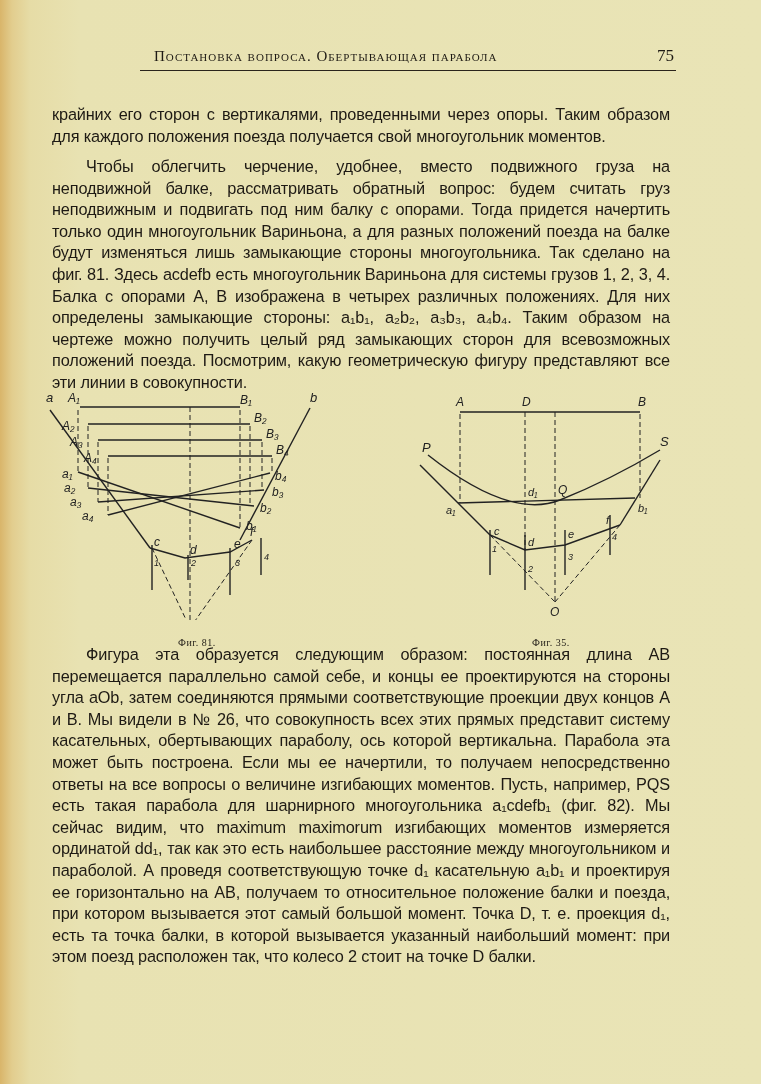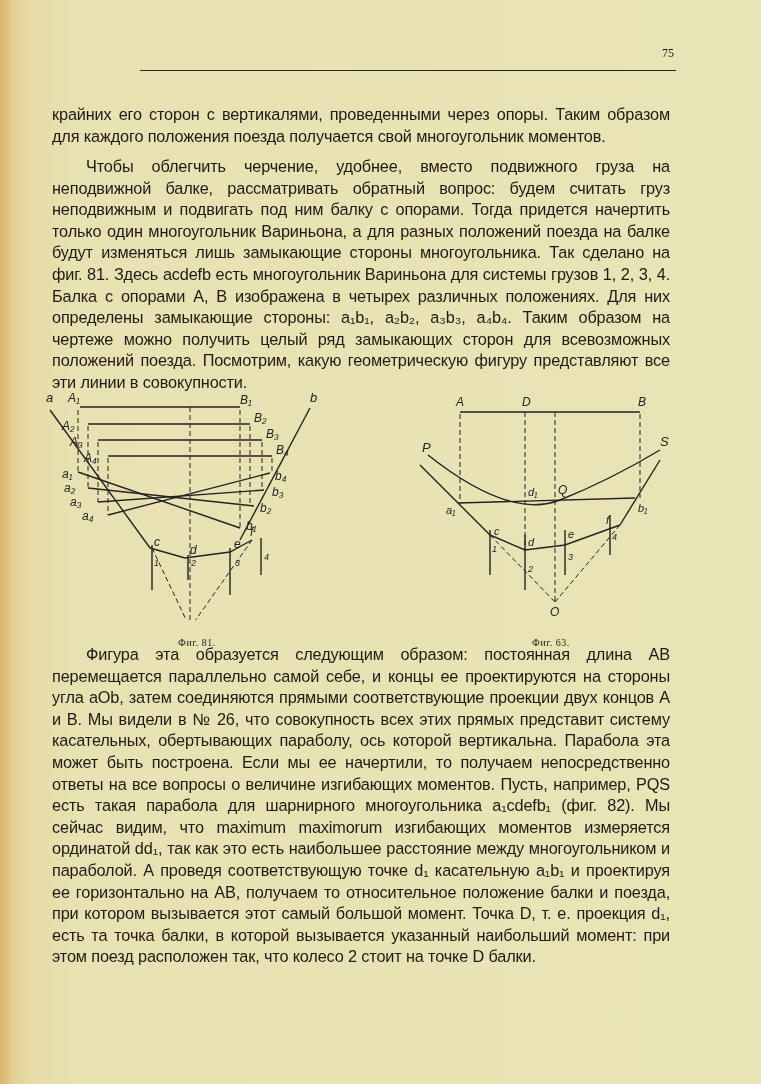--- a/index.html
+++ b/index.html
@@ -10,39 +10,40 @@
     color:#1e1a14;
   }
   .header {
     position:absolute; left:140px; top:44px; width:536px; height:26px;
     border-bottom:1.5px solid #2a241c;
   }
   .header .title {
     position:absolute; left:14px; top:4px; font-size:15px; letter-spacing:1px;
     font-variant: small-caps;
   }
-  .header .pageno { position:absolute; right:2px; top:2px; font-size:12px; }
+  .header .pageno { position:absolute; right:2px; top:2px; font-size:17px; }
   .para {
     position:absolute; left:44px; width:634px;
     font-family:"Liberation Sans Narrow","Liberation Sans", sans-serif;
     font-size:16.3px; line-height:21.6px; text-align:justify;
     font-stretch: condensed; letter-spacing:-0.15px;
   }
   .para p { margin:8px; }
   .para .indent { text-indent:34px; }
   .fig { position:absolute; }
   .caption {
     position:absolute; font-size:10px; letter-spacing:0.5px;
   }
   svg text { font-family:"Liberation Sans", sans-serif; font-style:italic; fill:#222; }
 </style>
 </head>
 <body>
 
 <div class="header">
+  <span class="title">Постановка вопроса. Обертывающая парабола</span>
   <span class="pageno">75</span>
 </div>
 
 <div class="para" style="top:96px;">
   <p>крайних его сторон с вертикалями, проведенными через опоры. Таким образом для каждого положения поезда получается свой многоугольник моментов.</p>
 </div>
 
 <div class="para" style="top:148px;">
   <p class="indent">Чтобы облегчить черчение, удобнее, вместо подвижного груза на неподвижной балке, рассматривать обратный вопрос: будем считать груз неподвижным и подвигать под ним балку с опорами. Тогда придется начертить только один многоугольник Вариньона, а для разных положений поезда на балке будут изменяться лишь замыкающие стороны многоугольника. Так сделано на фиг. 81. Здесь acdefb есть многоугольник Вариньона для системы грузов 1, 2, 3, 4. Балка с опорами A, B изображена в четырех различных положениях. Для них определены замыкающие стороны: a₁b₁, a₂b₂, a₃b₃, a₄b₄. Таким образом на чертеже можно получить целый ряд замыкающих сторон для всевозможных положений поезда. Посмотрим, какую геометрическую фигуру представляют все эти линии в совокупности.</p>
 </div>
@@ -146,17 +147,17 @@
   <text x="84" y="145" font-size="11">c</text>
   <text x="118" y="156" font-size="11">d</text>
   <text x="158" y="148" font-size="11">e</text>
   <text x="196" y="134" font-size="11">f</text>
   <text x="82" y="162" font-size="9">1</text>
   <text x="118" y="182" font-size="9">2</text>
   <text x="158" y="170" font-size="9">3</text>
   <text x="202" y="150" font-size="9">4</text>
   <text x="140" y="226" font-size="12">O</text>
 </svg>
-<div class="caption" style="left:532px; top:637px;">Фиг. 63.</div>
+<div class="caption" style="left:532px; top:637px;">Фиг. 35.</div>
 
 <div class="para" style="top:636px;">
   <p class="indent">Фигура эта образуется следующим образом: постоянная длина AB перемещается параллельно самой себе, и концы ее проектируются на стороны угла aOb, затем соединяются прямыми соответствующие проекции двух концов A и B. Мы видели в № 26, что совокупность всех этих прямых представит систему касательных, обертывающих параболу, ось которой вертикальна. Парабола эта может быть построена. Если мы ее начертили, то получаем непосредственно ответы на все вопросы о величине изгибающих моментов. Пусть, например, PQS есть такая парабола для шарнирного многоугольника a₁cdefb₁ (фиг. 82). Мы сейчас видим, что maximum maximorum изгибающих моментов измеряется ординатой dd₁, так как это есть наибольшее расстояние между многоугольником и параболой. А проведя соответствующую точке d₁ касательную a₁b₁ и проектируя ее горизонтально на AB, получаем то относительное положение балки и поезда, при котором вызывается этот самый большой момент. Точка D, т. е. проекция d₁, есть та точка балки, в которой вызывается указанный наибольший момент: при этом поезд расположен так, что колесо 2 стоит на точке D балки.</p>
 </div>
 
 </body></html>

